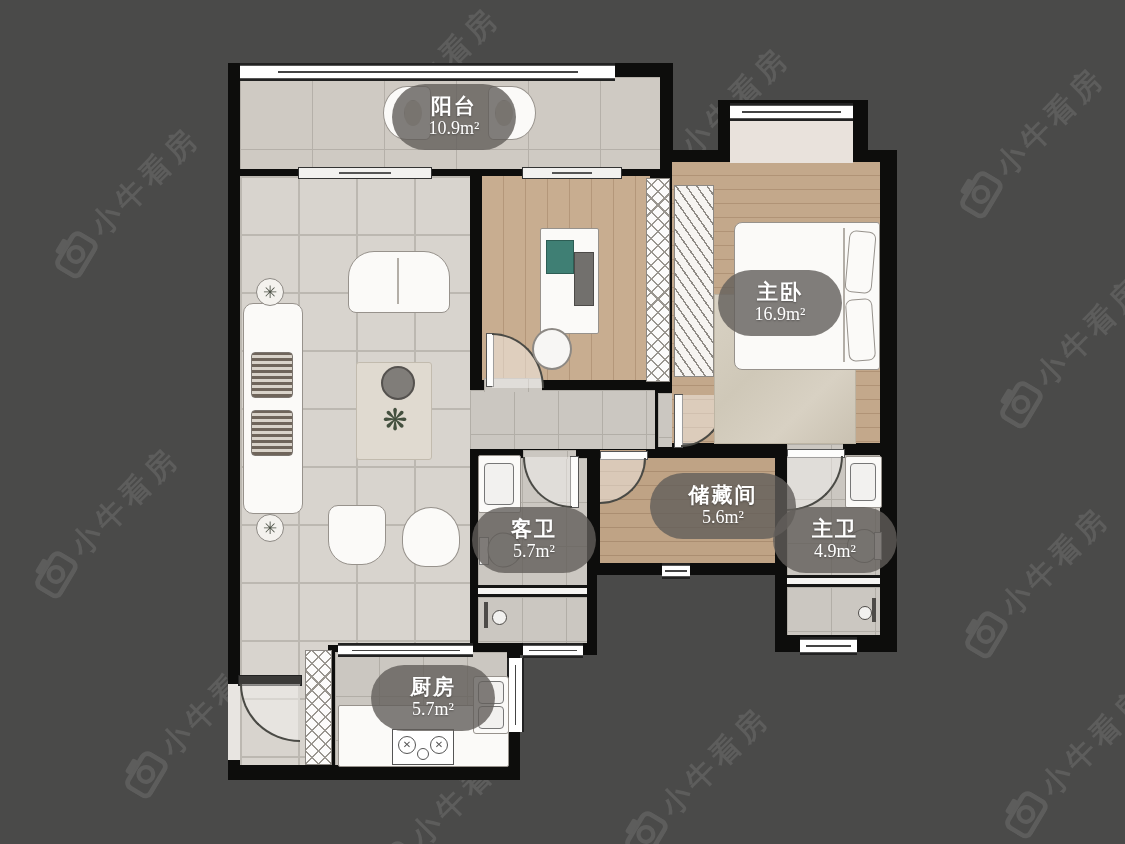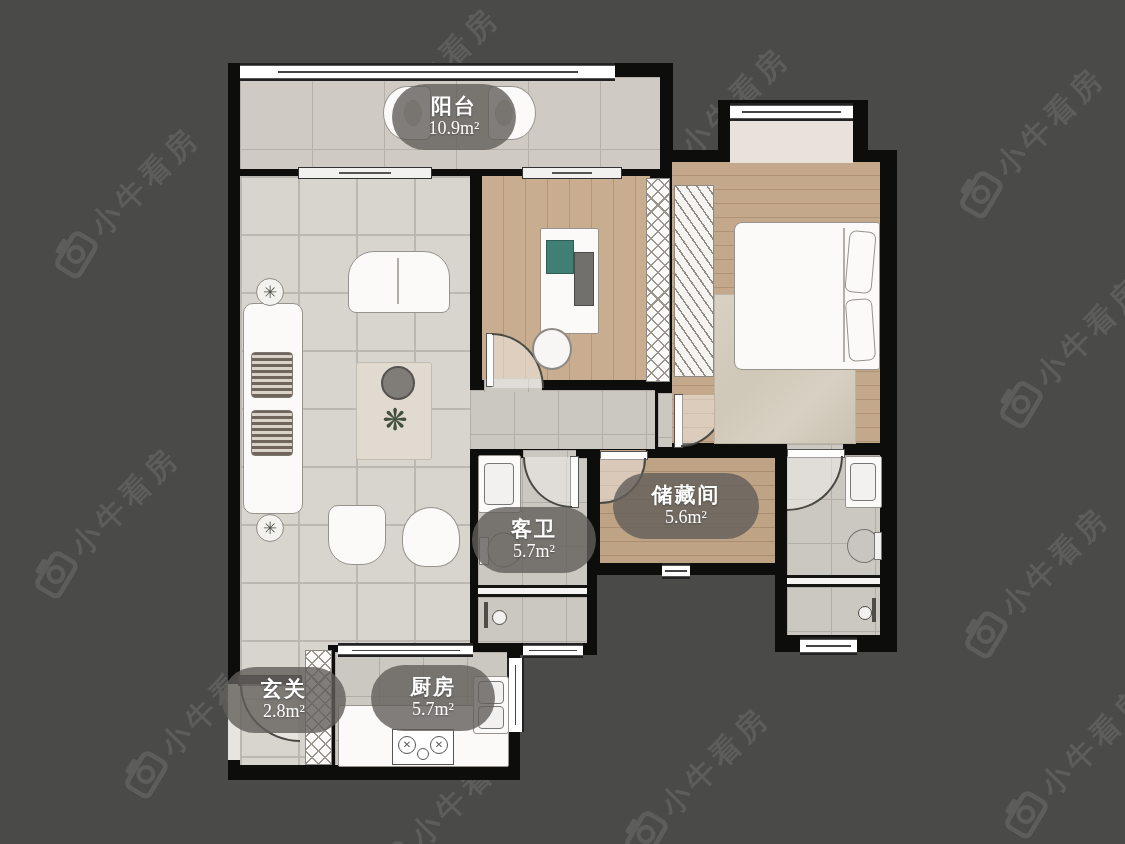--- a/index.html
+++ b/index.html
@@ -307,30 +307,34 @@
   <div class="a toilet-bowl" style="left:846px;top:530px;width:32px;height:30px;transform:rotate(-90deg);"></div>
   <div class="a" style="left:874px;top:532px;width:6px;height:26px;background:#f2f1ef;border:1.5px solid #777;"></div>
   <div class="a" style="left:787px;top:575px;width:93px;height:12px;background:#f5f4f2;border-top:3px solid #151514;border-bottom:3px solid #151514;box-sizing:border-box;"></div>
   <div class="a fixture" style="left:872px;top:598px;width:4px;height:24px;"></div>
   <div class="a circ" style="left:858px;top:606px;width:12px;height:12px;background:#f2f1ef;border:1.5px solid #4e4b48;"></div>
 
   <div class="label" style="left:392px;top:84px;">
     <div class="rname">阳台</div>
     <div class="rarea">10.9m²</div>
   </div>
-  <div class="label" style="left:613px;top:473px;width:146px;">
+  <div class="label" style="left:718px;top:270px;">
+    <div class="rname">主卧</div>
+    <div class="rarea">16.9m²</div>
+  </div>
+  <div class="label" style="left:650px;top:473px;width:146px;">
     <div class="rname">储藏间</div>
     <div class="rarea">5.6m²</div>
   </div>
   <div class="label" style="left:472px;top:507px;">
     <div class="rname">客卫</div>
     <div class="rarea">5.7m²</div>
   </div>
-  <div class="label" style="left:222px;top:667px;">
-    <div class="rname">玄关</div>
-    <div class="rarea">2.8m²</div>
+  <div class="label" style="left:773px;top:507px;">
+    <div class="rname">主卫</div>
+    <div class="rarea">4.9m²</div>
   </div>
   <div class="label" style="left:371px;top:665px;">
     <div class="rname">厨房</div>
     <div class="rarea">5.7m²</div>
   </div>
 
 </div>
 
 </body></html>

